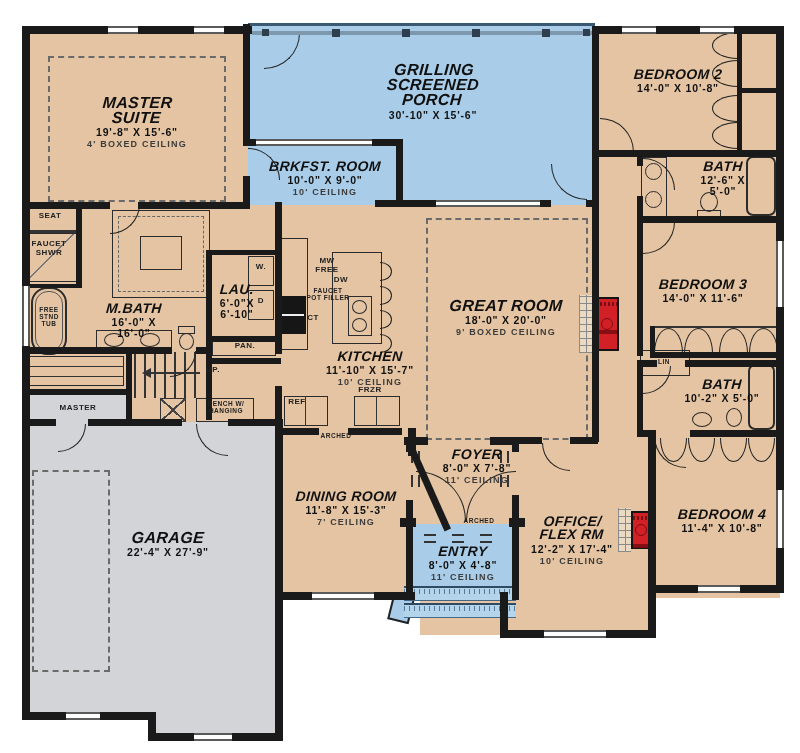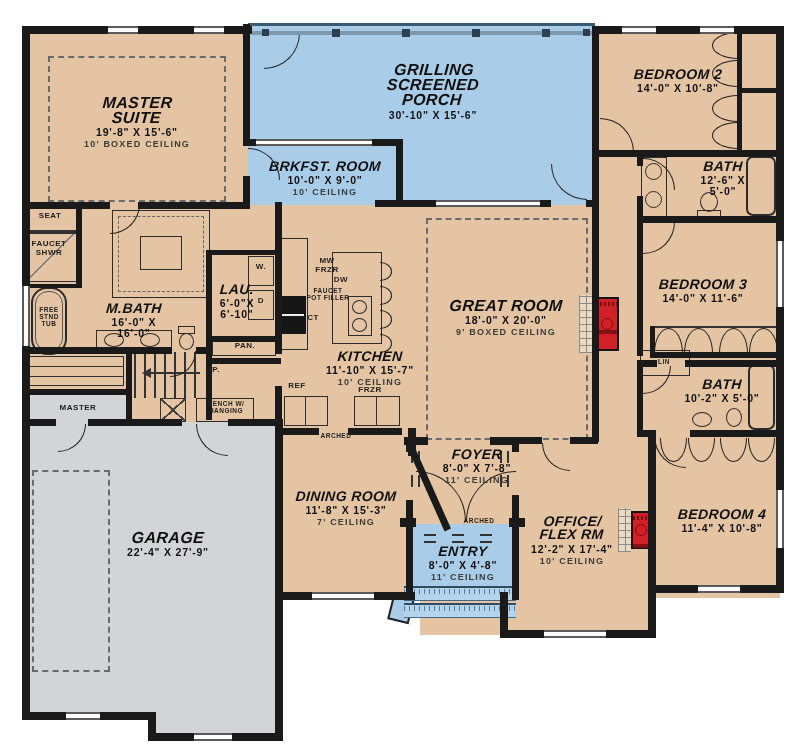--- a/index.html
+++ b/index.html
@@ -264,21 +264,21 @@
   <i class="tick" style="left:452px;top:534px;width:12px;height:2px;"></i>
   <i class="tick" style="left:480px;top:534px;width:12px;height:2px;"></i>
   <i class="tick" style="left:424px;top:541px;width:12px;height:2px;"></i>
   <i class="tick" style="left:452px;top:541px;width:12px;height:2px;"></i>
   <i class="tick" style="left:480px;top:541px;width:12px;height:2px;"></i>
 
   <div class="lbl big" style="left:137px;top:95px;width:170px;">
     <div class="rname">MASTER
 SUITE</div>
     <div class="rdim">19'-8" X 15'-6"</div>
-    <div class="rceil">10' BOXED CEILING</div>
+    <div class="rceil">4' BOXED CEILING</div>
   </div>
   <div class="lbl big" style="left:433px;top:62px;width:180px;">
     <div class="rname">GRILLING
 SCREENED
 PORCH</div>
     <div class="rdim">30'-10" X 15'-6"</div>
   </div>
   <div class="lbl" style="left:325px;top:160px;width:150px;">
     <div class="rname">BRKFST. ROOM</div>
     <div class="rdim">10'-0" X 9'-0"</div>
@@ -359,23 +359,23 @@
 TUB</div>
   <div class="sm" style="left:261px;top:263px;">W.</div>
   <div class="sm" style="left:261px;top:297px;">D</div>
   <div class="sm" style="left:245px;top:342px;">PAN.</div>
   <div class="sm" style="left:213px;top:366px;">UP.</div>
   <div class="sm" style="left:78px;top:404px;">MASTER</div>
   <div class="sm tiny" style="left:226px;top:400px;">BENCH W/
 HANGING</div>
   <div class="sm tiny" style="left:664px;top:358px;">LIN</div>
   <div class="sm" style="left:327px;top:257px;">MW
-FRZR</div>
+FREE</div>
   <div class="sm" style="left:341px;top:276px;">DW</div>
   <div class="sm tiny" style="left:328px;top:287px;">FAUCET
 POT FILLER</div>
   <div class="sm" style="left:313px;top:314px;">CT</div>
-  <div class="sm" style="left:297px;top:382px;">REF</div>
+  <div class="sm" style="left:297px;top:398px;">REF</div>
   <div class="sm" style="left:370px;top:386px;">FRZR</div>
   <div class="sm tiny" style="left:336px;top:432px;">ARCHED</div>
   <div class="sm tiny" style="left:479px;top:517px;">ARCHED</div>
 
 </div>
 
 </body></html>

